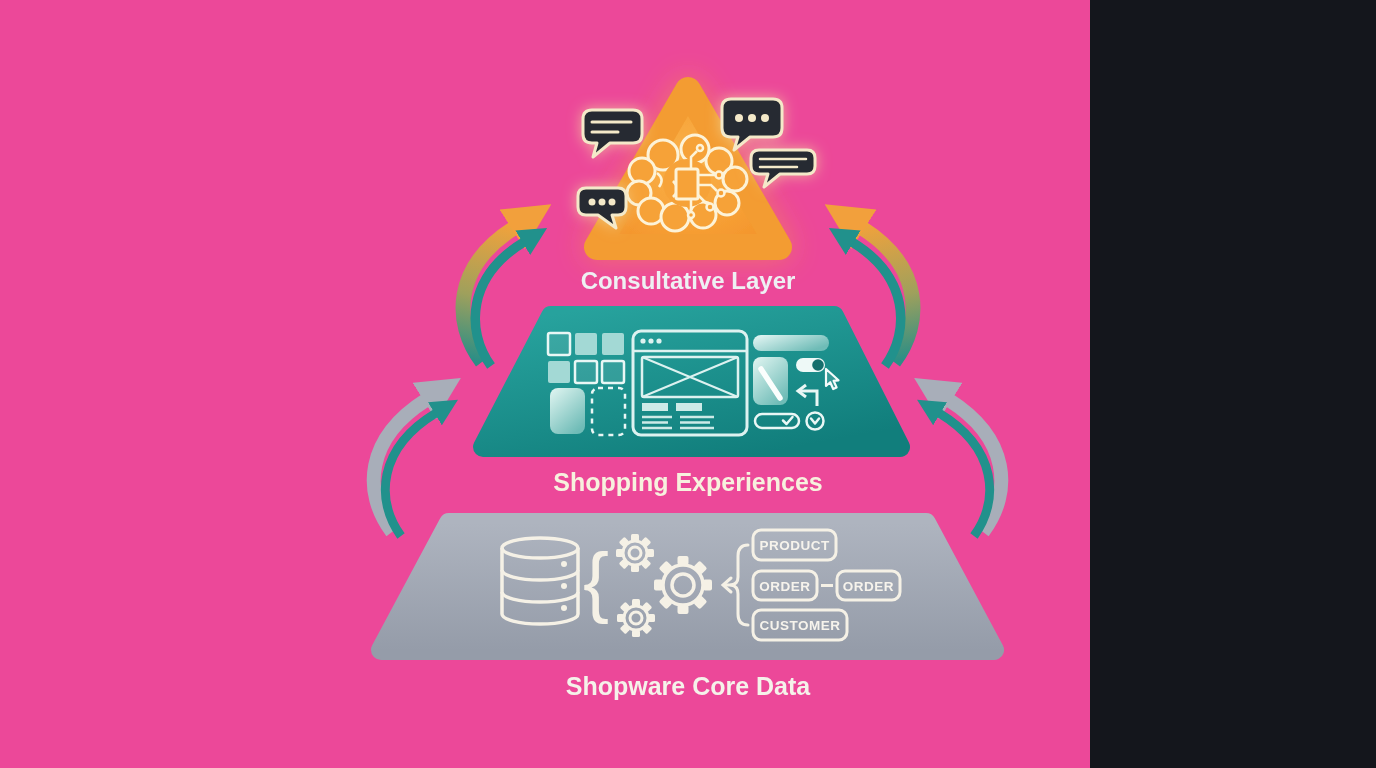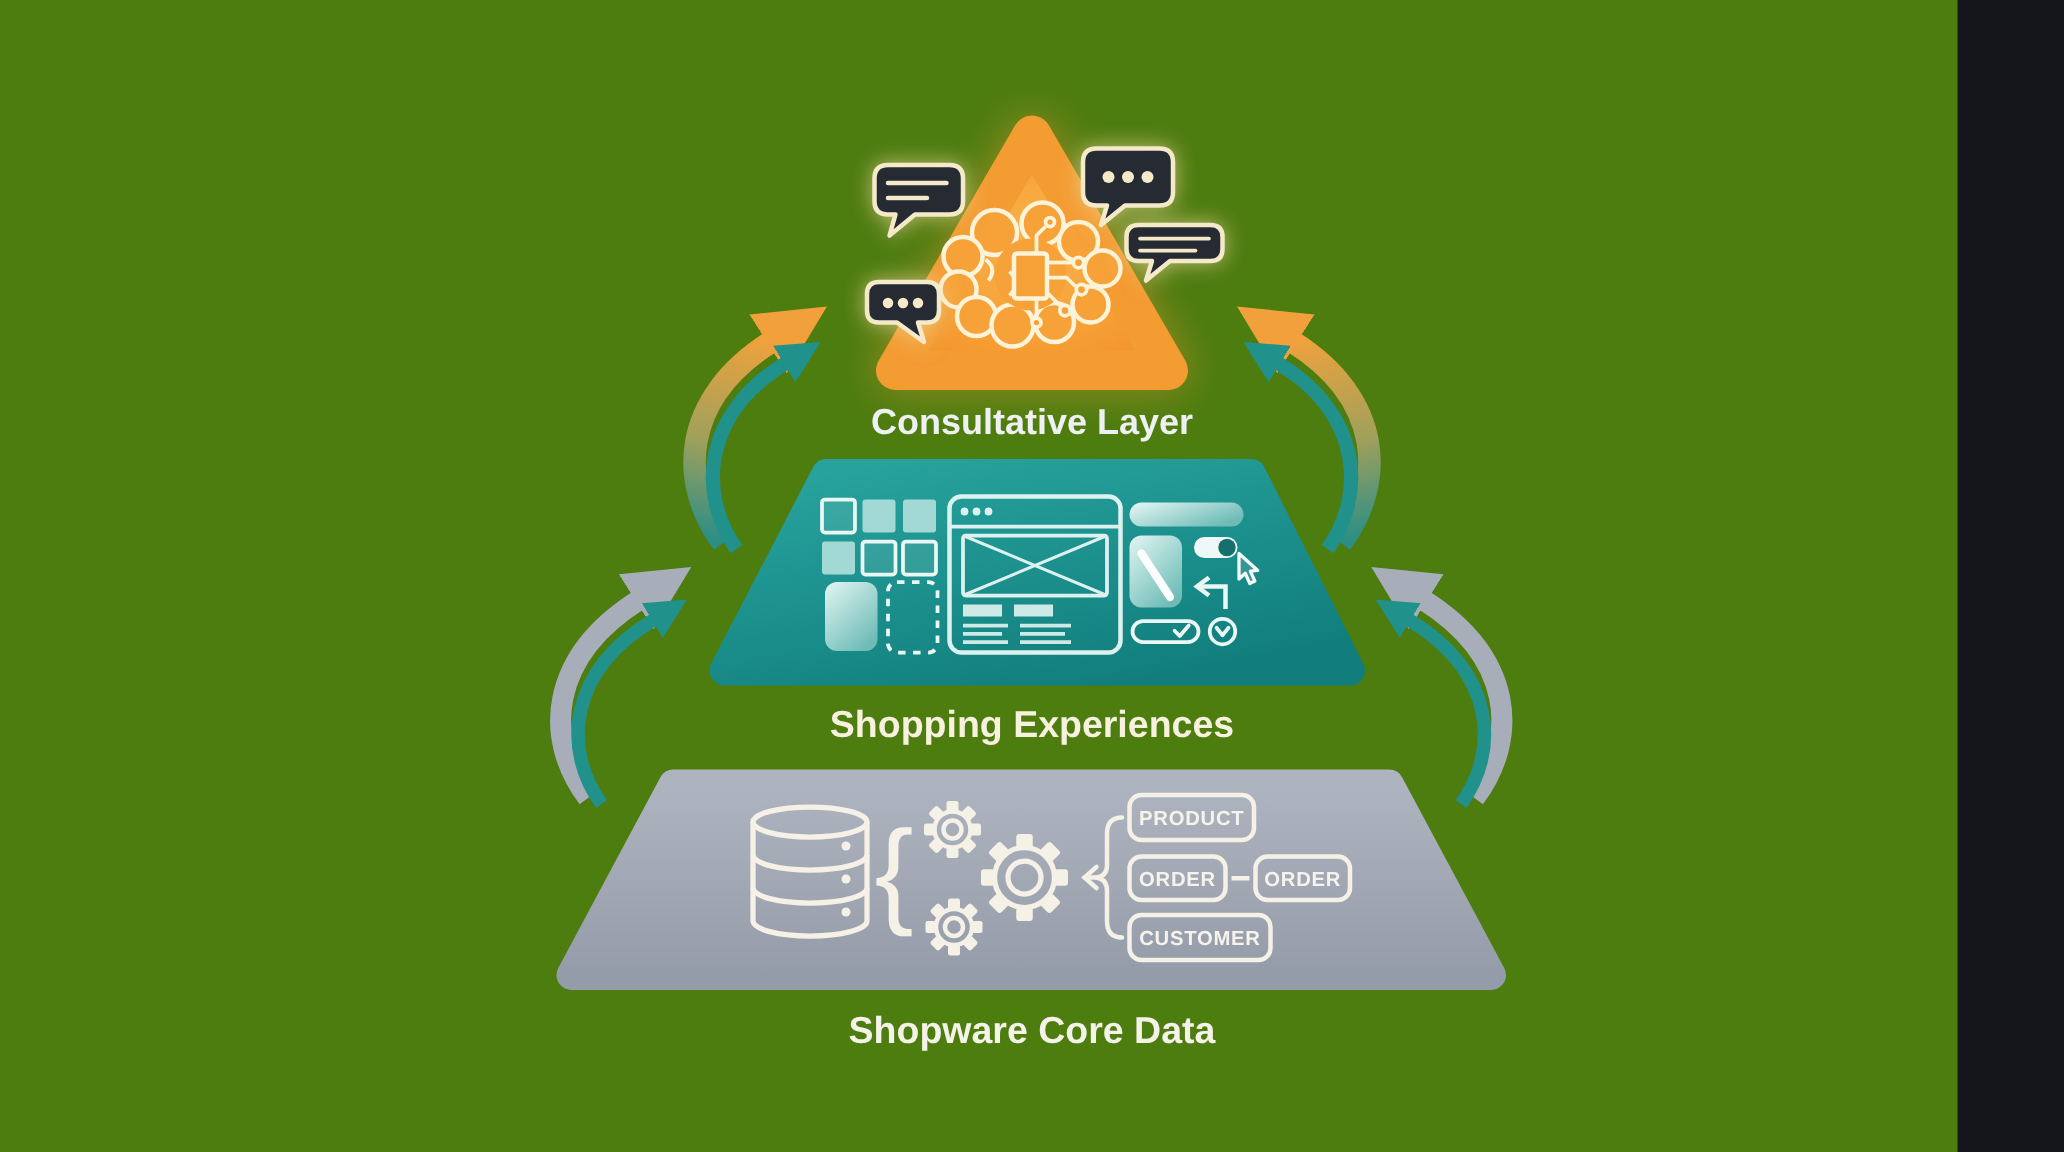--- a/index.html
+++ b/index.html
@@ -1,16 +1,16 @@
 <!DOCTYPE html>
 <html><head>
 <meta charset="utf-8">
 <style>
   html,body{margin:0;padding:0;background:#14161c;}
-  .stage{position:relative;width:1305px;height:768px;background:#4d7c0f;overflow:hidden;
+  .stage{position:relative;width:1090px;height:768px;background:#ec4899;overflow:hidden;
          font-family:"Liberation Sans",sans-serif;}
   .stage svg{position:absolute;inset:0;display:block;}
   text{font-family:"Liberation Sans",sans-serif;}
 </style>
 </head>
 <body>
 
 <div class="stage">
 <svg viewBox="0 0 1376 768" width="1376" height="768">
   <defs>

